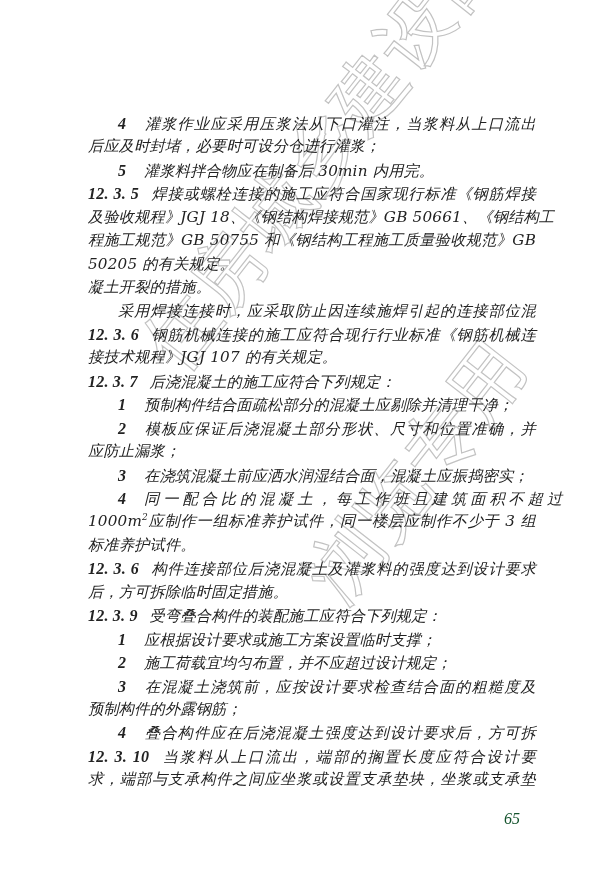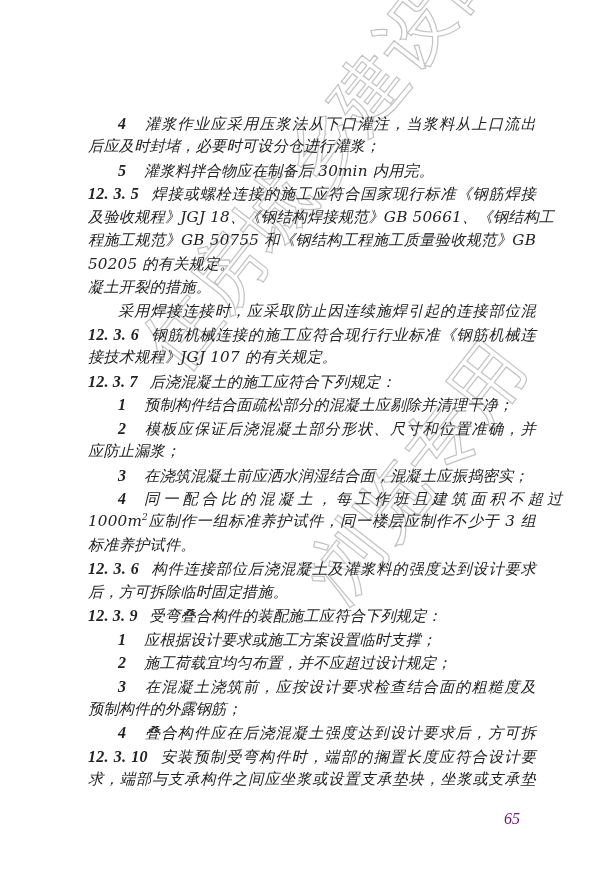--- a/index.html
+++ b/index.html
@@ -13,21 +13,21 @@
     font-size: 15.2px; line-height: 23.45px; letter-spacing: 0.2px; font-style: italic;
   }
   .line { white-space: nowrap; overflow: visible; height: 23.45px; }
   .indent { padding-left: 30px; }
   .num { font-weight: bold; font-family: "Liberation Serif", "DejaVu Serif", serif; font-size: 16px; }
   .clause { font-weight: bold; font-family: "Liberation Serif", "DejaVu Serif", serif; font-size: 16px; margin-right: 12px; margin-top: 41px; }
   .item-num { display: inline-block; width: 26px; }
   .justify { text-align: justify; text-align-last: justify; }
   .pagenum {
     position: absolute; left: 504px; top: 810px; font-style: italic;
-    font-family: "Liberation Serif", "DejaVu Serif", serif; font-size: 16px; color: #701a75;
+    font-family: "Liberation Serif", "DejaVu Serif", serif; font-size: 16px; color: #14532d;
   }
   .wm {
     position: absolute; color: transparent; font-size: 74px; font-family: "DejaVu Sans", sans-serif;
     -webkit-text-stroke: 1.2px #b8b8b8; white-space: nowrap; pointer-events: none; letter-spacing: 2px;
     opacity: 0.85;
   }
   .wm1 { left: 120px; top: 330px; transform: rotate(-52deg); transform-origin: left top; }
   .wm2 { left: 285px; top: 560px; transform: rotate(-52deg); transform-origin: left top; }
   sup { font-size: 9px; line-height: 0; }
 </style>
@@ -88,19 +88,19 @@
 
     <div class="line indent"><span class="num item-num">2</span><span>施工荷载宜均匀布置，并不应超过设计规定；</span></div>
 
     <div class="line indent justify"><span class="num item-num">3</span><span>在混凝土浇筑前，应按设计要求检查结合面的粗糙度及</span></div>
 
     <div class="line"><span>预制构件的外露钢筋；</span></div>
 
     <div class="line indent justify"><span class="num item-num">4</span><span>叠合构件应在后浇混凝土强度达到设计要求后，方可拆</span></div>
 
 
-    <div class="line justify"><span class="clause">12. 3. 10</span><span>安装预制受弯构件时，端部的搁置长度应符合设计要</span></div>
+    <div class="line justify"><span class="clause">12. 3. 10</span><span>当浆料从上口流出，端部的搁置长度应符合设计要</span></div>
 
     <div class="line justify"><span>求，端部与支承构件之间应坐浆或设置支承垫块，坐浆或支承垫</span></div>
   </div>
 
   <div class="pagenum">65</div>
 </div>
 
 </body></html>

